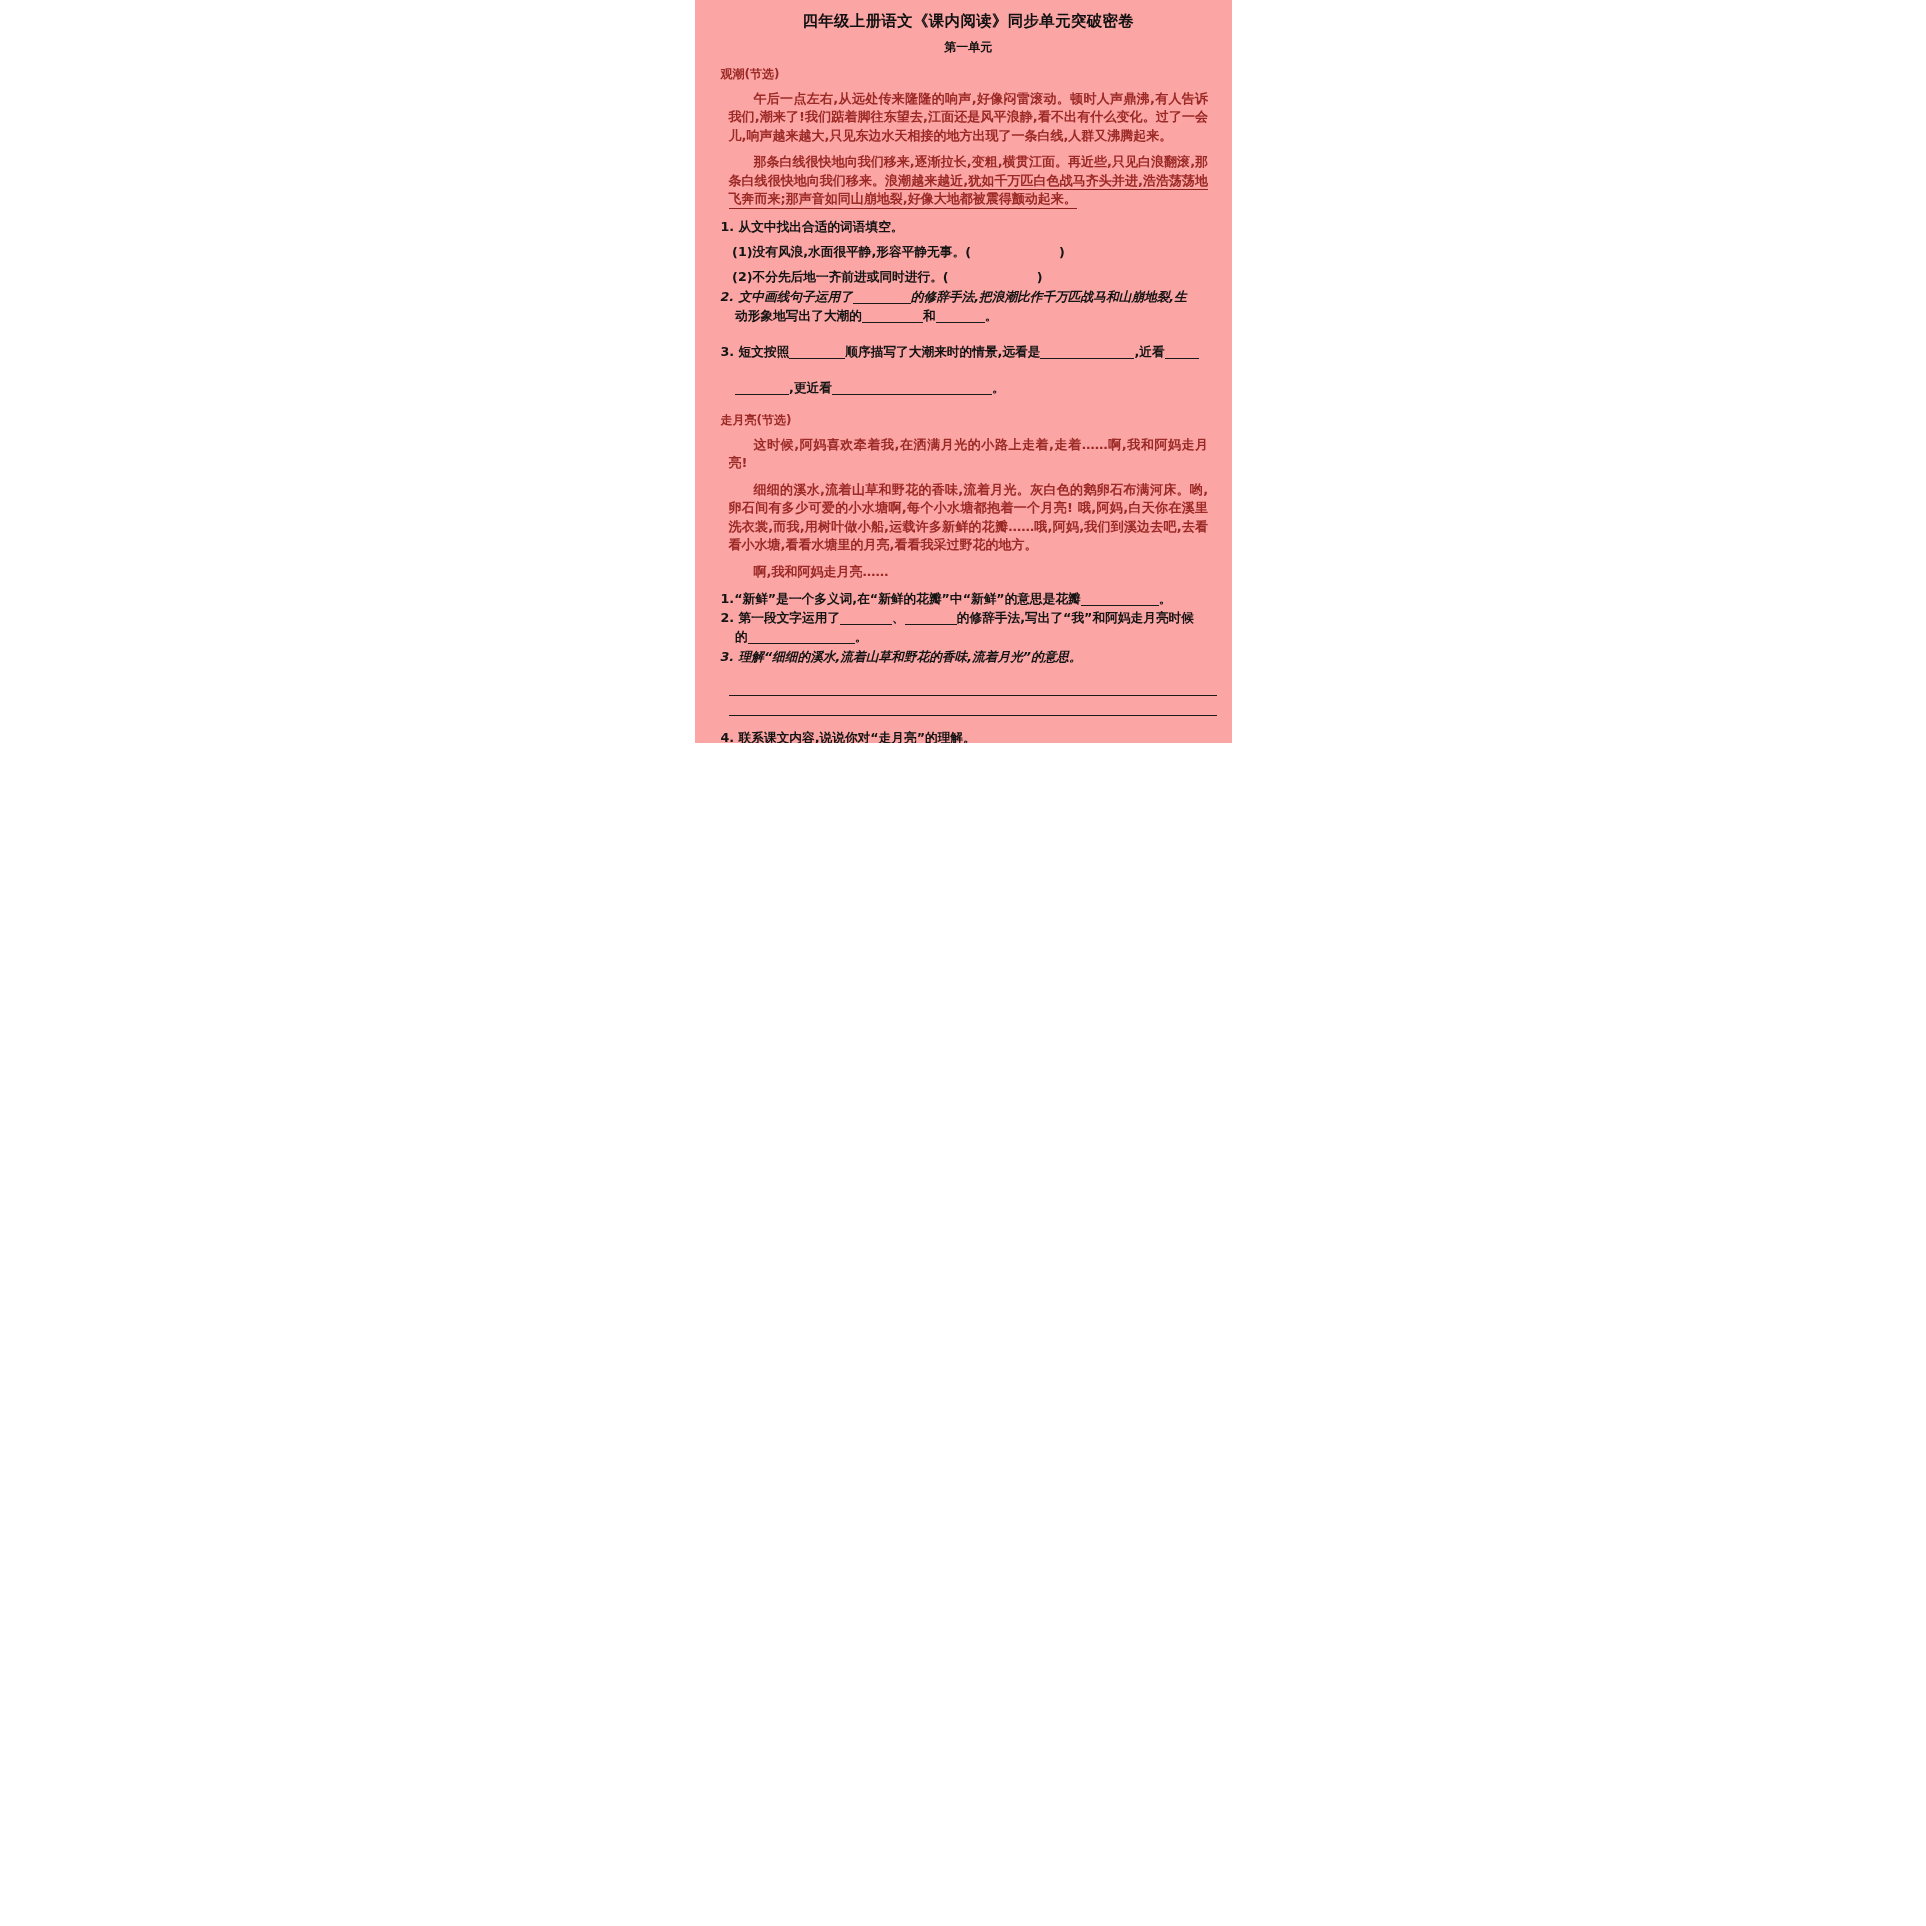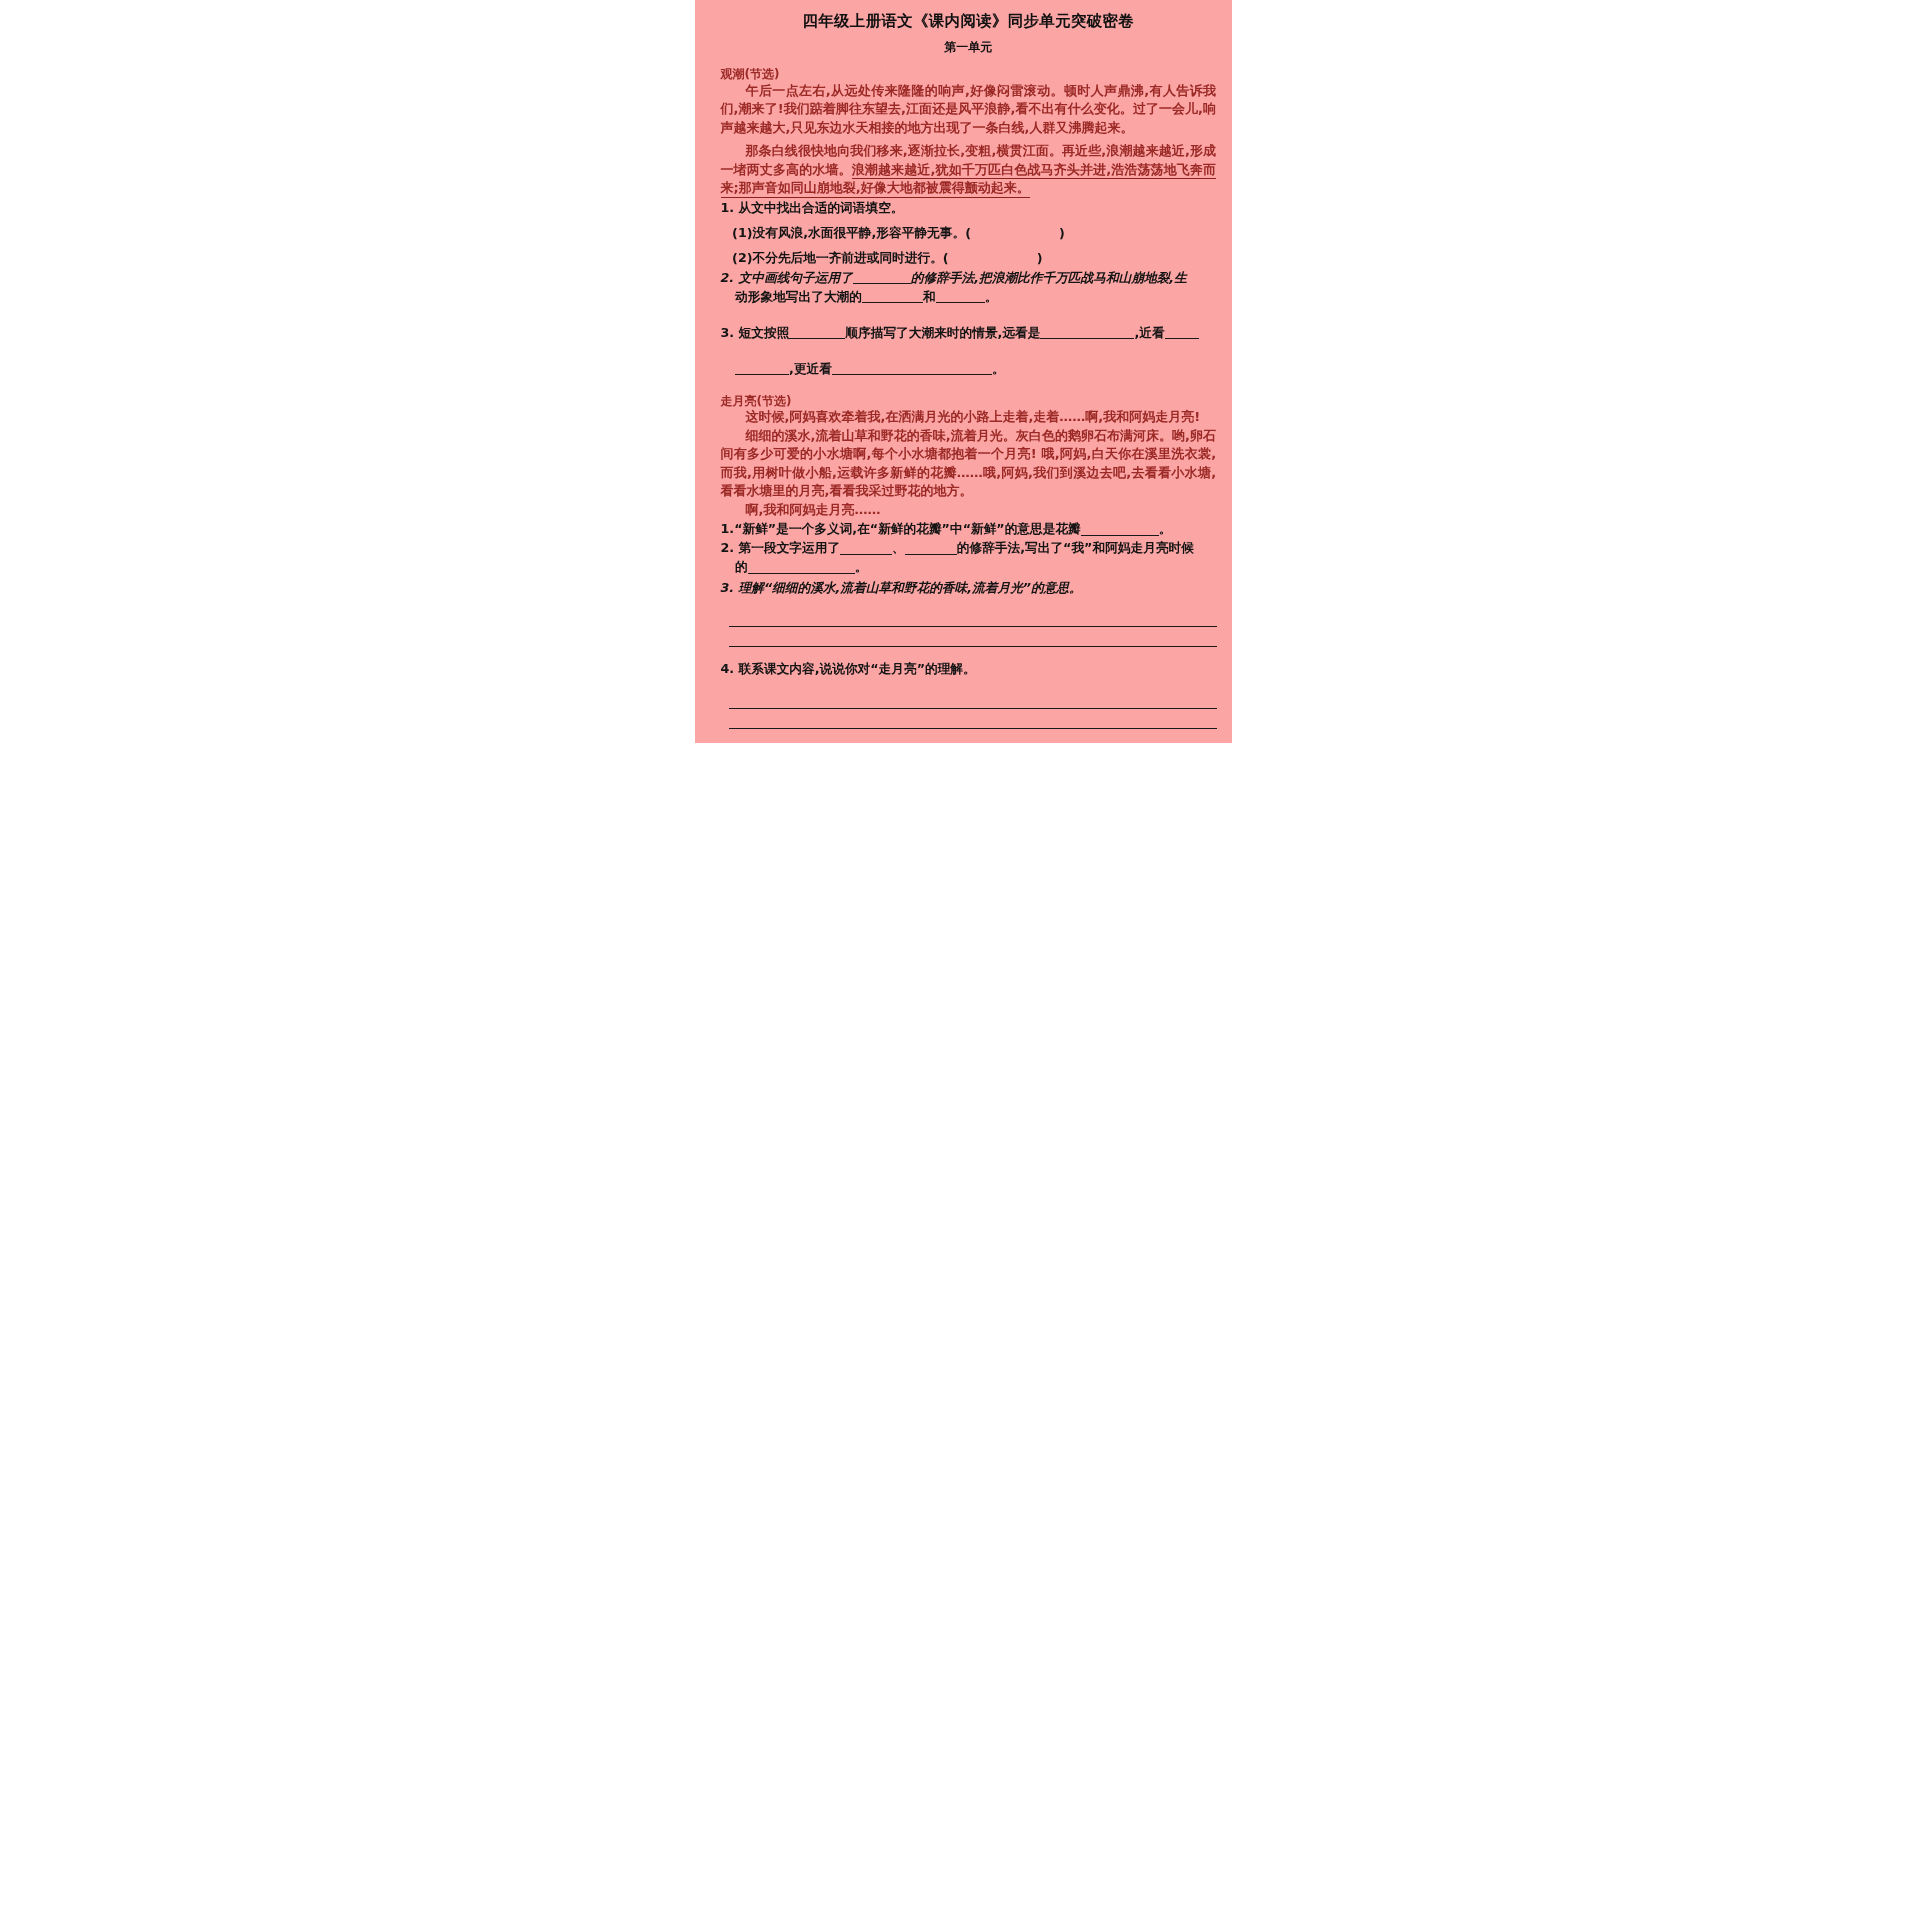--- a/index.html
+++ b/index.html
@@ -23,21 +23,21 @@
     font-size:12px;line-height:14.6px;margin:9.2px 0 0;
     text-align:center;color:#111111;
   }
   .sect{
     font-size:12px;line-height:14.6px;margin:13px 0 0;
     text-align:left;
   }
   .sect2{margin-top:16px;}
   .red{color:#9b2a26;}
   .para{
-    font-size:13px;line-height:18.5px;margin:0;
+    font-size:13px;line-height:18.5px;margin:8px;
     text-align:justify;text-indent:25px;
   }
   .mt12{margin-top:4.6px;}
   .ul-red{border-bottom:1.9px solid #8d211d;padding-bottom:1.5px;}
   .q{font-size:12.7px;line-height:19px;margin:0;color:#141414;}
   .qline{white-space:nowrap;}
   .wrap{padding-left:14.6px;}
   .sub{padding-left:11.6px;}
   .mt3{margin-top:1.2px;font-style:italic;}
   .mt5{margin-top:17px;}
@@ -67,21 +67,21 @@
 
 <div class="page">
 
   <h1 class="title">四年级上册语文《课内阅读》同步单元突破密卷</h1>
   <div class="unit">第一单元</div>
 
   <div class="sect red">观潮(节选)</div>
 
   <p class="para red">午后一点左右,从远处传来隆隆的响声,好像闷雷滚动。顿时人声鼎沸,有人告诉我们,潮来了!我们踮着脚往东望去,江面还是风平浪静,看不出有什么变化。过了一会儿,响声越来越大,只见东边水天相接的地方出现了一条白线,人群又沸腾起来。</p>
 
-  <p class="para red mt12"><span>那条白线很快地向我们移来,逐渐拉长,变粗,横贯江面。再近些,浪潮越来越近,形成一堵两丈多高的水墙。</span><span class="ul-red">浪潮越来越近,犹如千万匹白色战马齐头并进,浩浩荡荡地飞奔而来;那声音如同山崩地裂,好像大地都被震得颤动起来。</span></p>
+  <p class="para red mt12"><span>那条白线很快地向我们移来,逐渐拉长,变粗,横贯江面。再近些,只见白浪翻滚,那条白线很快地向我们移来。</span><span class="ul-red">浪潮越来越近,犹如千万匹白色战马齐头并进,浩浩荡荡地飞奔而来;那声音如同山崩地裂,好像大地都被震得颤动起来。</span></p>
 
   <div class="q">1. 从文中找出合适的词语填空。</div>
   <div class="q sub mt6 qline"><span>(1)没有风浪,水面很平静,形容平静无事。(</span><span class="paren-gap"></span><span>)</span></div>
   <div class="q sub mt6 qline"><span>(2)不分先后地一齐前进或同时进行。(</span><span class="paren-gap"></span><span>)</span></div>
 
   <div class="q mt3 qline"><span>2. 文中画线句子运用了</span><span class="bl w150"></span><span>的修辞手法,把浪潮比作千万匹战马和山崩地裂,生</span></div>
   <div class="q wrap qline"><span>动形象地写出了大潮的</span><span class="bl w158"></span><span>和</span><span class="bl w128"></span><span>。</span></div>
 
   <div class="q mt5 qline"><span>3. 短文按照</span><span class="bl w145"></span><span>顺序描写了大潮来时的情景,远看是</span><span class="bl w243"></span><span>,近看</span><span class="bl w89"></span></div>
   <div class="q wrap mt5 qline"><span class="bl w140"></span><span>,更近看</span><span class="bl w415"></span><span>。</span></div>

